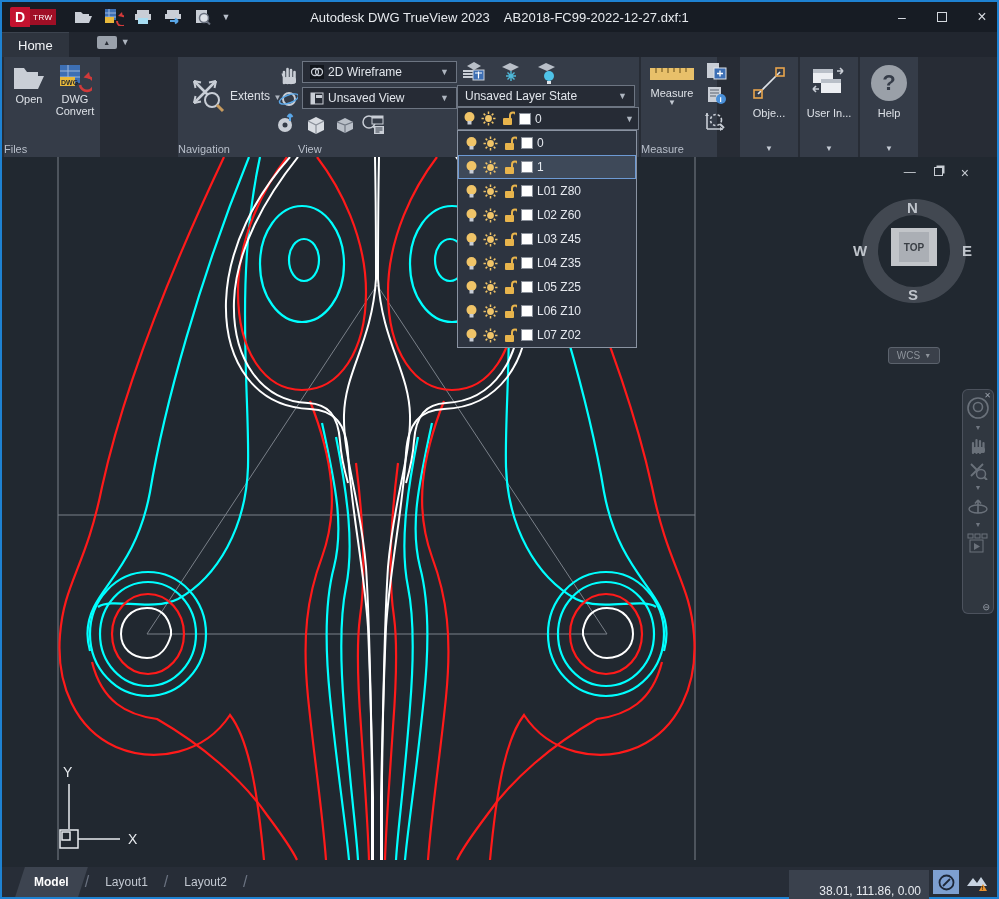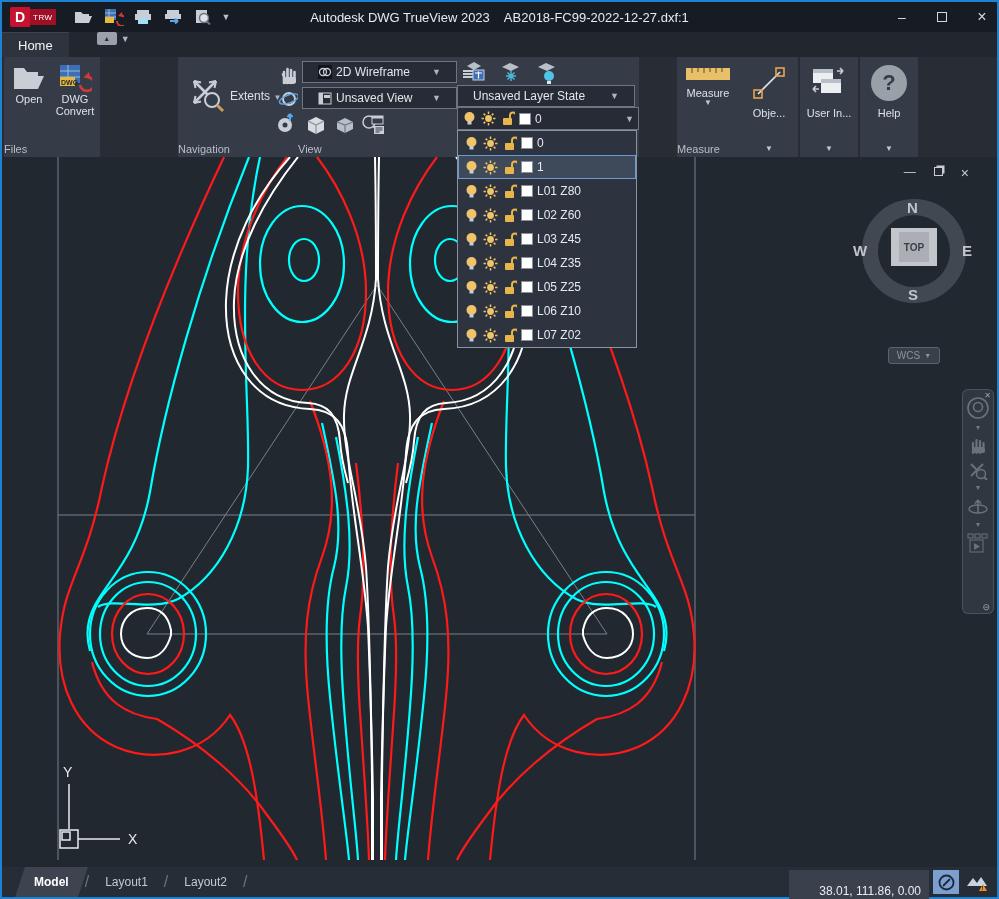--- a/index.html
+++ b/index.html
@@ -13,33 +13,33 @@
   .logo-trw { height:16px; background:#a00f26; color:#fff; font-weight:normal; font-size:8px; display:flex; align-items:center; padding:0 3px; letter-spacing:.5px; }
   .qat { display:flex; align-items:center; gap:10px; margin-left:18px; }
   .qat svg { display:block; }
   #titletext { position:absolute; left:0; right:0; text-align:center; color:#e7eaee; font-size:13px; pointer-events:none; }
   #titletext span { margin:0 7px; }
   #winbtns { position:absolute; right:6px; top:0; height:30px; display:flex; align-items:center; gap:22px; color:#d4d8de; font-size:14px; }
   #winbtns .wb { width:18px; text-align:center; cursor:default; }
   .restore-box { width:10px; height:10px; border:1px solid #d4d8de; display:inline-block; }
 
   
-  #tabrow { position:absolute; left:0; top:30px; width:995px; height:25px; background:#21262f; display:flex; align-items:flex-start; }
+  #tabrow { position:absolute; left:0; top:30px; width:995px; height:25px; background:#21262f; display:flex; align-items:center; }
   #hometab { height:25px; padding:0 16px; background:#2e343e; color:#f2f4f7; font-size:13px; display:flex; align-items:center; border-top:1px solid #3c434e; }
   #ribmin { margin-left:28px; margin-bottom:5px; display:flex; align-items:center; gap:4px; }
   #ribmin .mbtn { width:20px; height:13px; background:#9aa1ab; border-radius:2px; display:flex; align-items:center; justify-content:center; font-size:7px; color:#2a2f38; }
   #ribmin .caret { color:#aeb5bf; font-size:9px; }
 
   
   #ribbon { position:absolute; left:0; top:55px; width:995px; height:100px; background:#272c35; }
   .panel { position:absolute; top:0; height:100px; background:#353c48; }
   .panel-label { position:absolute; left:0; right:0; bottom:2px; text-align:left; color:#b8bfca; font-size:11px; }
   .bigbtn { position:absolute; display:flex; flex-direction:column; align-items:center; color:#dde1e7; font-size:11px; }
   .caret-sm { color:#c3c9d2; font-size:8px; line-height:8px; }
-  .combo { position:absolute; height:22px; background:#262b35; border:1px solid #6d7582; display:flex; align-items:center; color:#e2e6ec; font-size:12px; padding:0 15px; }
+  .combo { position:absolute; height:22px; background:#262b35; border:1px solid #6d7582; display:flex; align-items:center; color:#e2e6ec; font-size:12px; padding:0 7px; }
   .combo .cwrap { flex:1; white-space:nowrap; overflow:hidden; }
   .combo .dd { color:#aeb5bf; font-size:9px; margin-left:4px; }
   .mini { position:absolute; }
 
   
   .li { width:15px; height:15px; flex:0 0 auto; }
   .swatch { width:12px; height:12px; background:#ffffff; border:1px solid #8a909a; flex:0 0 auto; }
 
   
   #layercombo { position:absolute; left:455px; top:105px; width:182px; height:23px; background:#262b35; border:1px solid #6d7582; display:flex; align-items:center; gap:4px; padding:0 4px; z-index:40; }
@@ -235,21 +235,21 @@
           <path d="M4,6 l8,-4 9,4 -8,4 Z" fill="#b9bfc8"></path>
           <circle cx="15" cy="15" r="5" fill="#4fc3e8"></circle>
           <rect x="13" y="20" width="4" height="3" fill="#dfe3e9"></rect>
         </svg>
       <div class="combo" style="left:159px; top:28px; width:178px;">
         <span class="cwrap">Unsaved Layer State</span>
           <span class="dd">▼</span>
       </div>
     </div>
 
-    <div class="panel" style="left:675px; width:76px;">
+    <div class="panel" style="left:639px; width:76px;">
       <div class="bigbtn" style="left:4px; top:8px; width:54px;">
         <svg width="48" height="18">
             <rect x="2" y="3" width="44" height="12" fill="#e8c06a"></rect>
             <path d="M8,3 v5 M14,3 v4 M20,3 v5 M26,3 v4 M32,3 v5 M38,3 v4" stroke="#8a6d2f" stroke-width="1.4"></path>
           </svg>
         <span style="margin-top:4px;">Measure</span>
         <span class="caret-sm">▼</span>
       </div>
       <svg class="mini" style="left:64px; top:4px;" width="24" height="22">
           <rect x="2" y="2" width="12" height="15" fill="#c9ced6"></rect>

